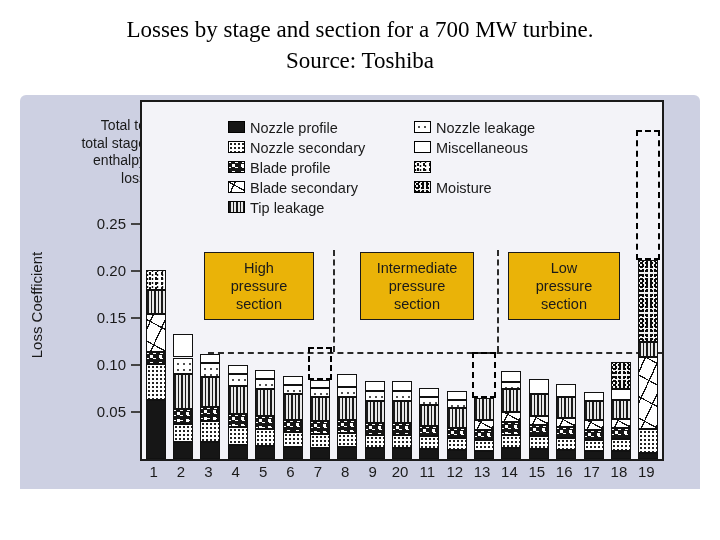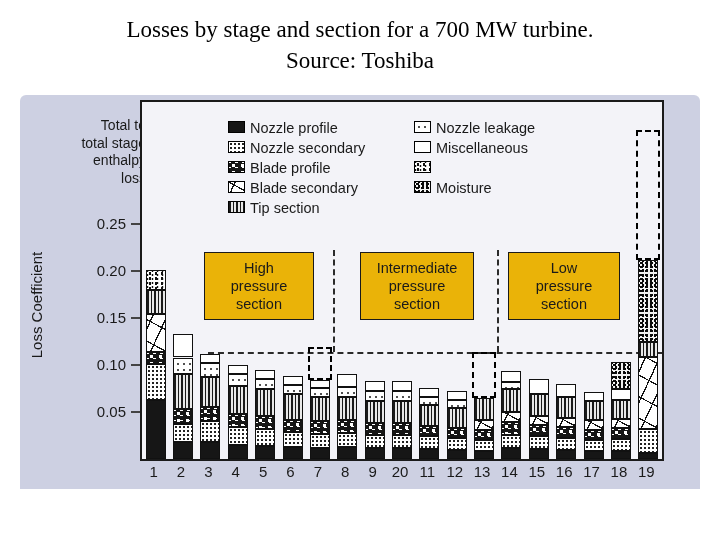--- a/index.html
+++ b/index.html
@@ -208,21 +208,21 @@
         <div class="legend-item" style="left: 86px; top: 58px; width: 180px;">
           <div class="sw p-blade_profile" style=""></div>
           <div class="legend-label" style="">Blade profile</div>
         </div>
         <div class="legend-item" style="left: 86px; top: 78px; width: 180px;">
           <div class="sw p-blade_secondary" style=""></div>
           <div class="legend-label" style="">Blade secondary</div>
         </div>
         <div class="legend-item" style="left: 86px; top: 98px; width: 180px;">
           <div class="sw p-tip_leakage" style=""></div>
-          <div class="legend-label" style="">Tip section</div>
+          <div class="legend-label" style="">Tip leakage</div>
         </div>
         <div class="legend-item" style="left: 272px; top: 18px; width: 180px;">
           <div class="sw p-nozzle_leakage" style=""></div>
           <div class="legend-label" style="">Nozzle leakage</div>
         </div>
         <div class="legend-item" style="left: 272px; top: 38px; width: 180px; padding-left: 16px;">
           <div class="sw p-miscellaneous" style=""></div>
           <div class="legend-label" style="">Miscellaneous</div>
         </div>
         <div class="legend-item" style="left: 272px; top: 58px; width: 180px;">

